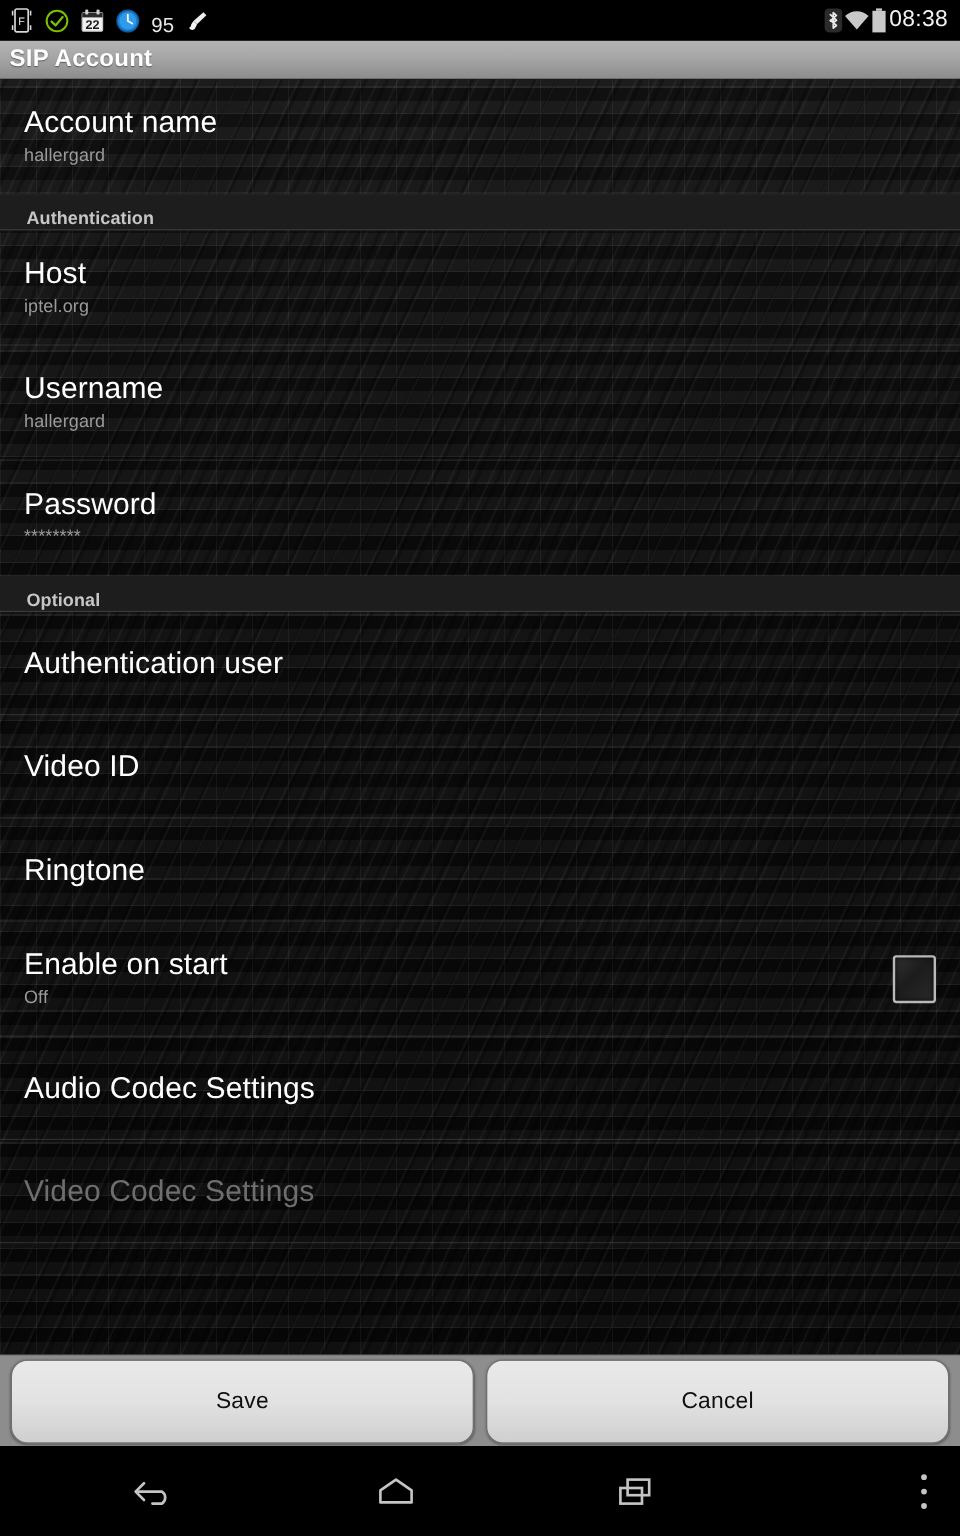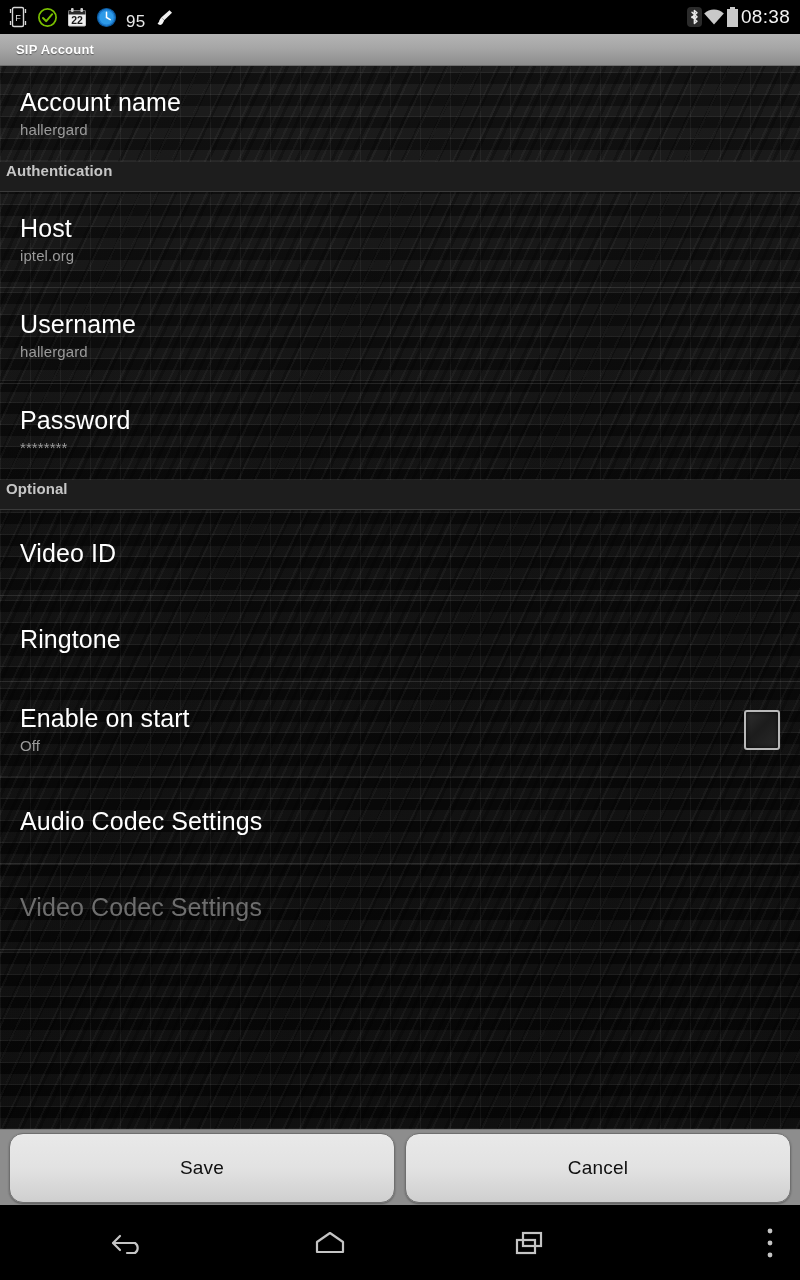--- a/index.html
+++ b/index.html
@@ -24,21 +24,21 @@
   .sb-clock{ color:#f2f2f2; font-size:19px; font-weight:400; letter-spacing:.3px; margin-left:2px; }
 
   
   .titlebar{
     position:absolute; top:34px; left:0; width:800px; height:32px;
     background:linear-gradient(to bottom,#b4b4b4 0%,#a6a6a6 45%,#8d8d8d 100%);
     border-bottom:1px solid #6e6e6e;
     display:flex; align-items:center;
   }
   .titlebar .ttl{
-    color:#ffffff; font-size:13px; font-weight:bold; padding-left:16px;
+    color:#ffffff; font-size:20px; font-weight:bold; padding-left:8px;
     text-shadow:0 1px 1px rgba(0,0,0,.45); letter-spacing:.2px;
   }
 
   
   .listarea{
     position:absolute; top:66px; left:0; width:800px; height:1063px;
     background-color:#0a0a0a;
     background-image:
       repeating-linear-gradient(0deg,
         rgba(255,255,255,.055) 0px, rgba(255,255,255,.055) 1px,
@@ -59,22 +59,22 @@
       repeating-linear-gradient(115deg,
         rgba(255,255,255,.035) 0px, rgba(255,255,255,.035) 2px,
         rgba(0,0,0,0) 2px, rgba(0,0,0,0) 15px),
       repeating-linear-gradient(-65deg,
         rgba(0,0,0,.25) 0px, rgba(0,0,0,.25) 3px,
         rgba(0,0,0,0) 3px, rgba(0,0,0,0) 16px);
   }
   .listinner{ position:relative; z-index:2; }
 
   .sec-header{
-    background:#1d1d1d; height:30px; display:flex; align-items:flex-start;
-    padding-left:6px; border-bottom:1px solid #3a3a3a;
+    background:#1d1d1d; height:30px; display:flex; align-items:flex-end;
+    padding-left:22px; border-bottom:1px solid #3a3a3a;
   }
   .sec-header span{
     color:#c6c6c6; font-size:15px; font-weight:bold; letter-spacing:.1px;
   }
 
   .row{
     position:relative; padding:0 16px 0 20px;
     display:flex; align-items:center;
     border-bottom:1px solid rgba(255,255,255,.11);
   }
@@ -210,20 +210,25 @@
           <div class="texts">
             <div class="ttl">Password</div>
             <div class="sub">********</div>
           </div>
         </div>
         <div class="sec-header">
           <span>Optional</span>
         </div>
         <div class="row one-line">
           <div class="texts">
+            <div class="ttl">Authentication user</div>
+          </div>
+        </div>
+        <div class="row one-line">
+          <div class="texts">
             <div class="ttl">Video ID</div>
           </div>
         </div>
         <div class="row one-line">
           <div class="texts">
             <div class="ttl">Ringtone</div>
           </div>
         </div>
         <div class="row two-line">
           <div class="texts">

